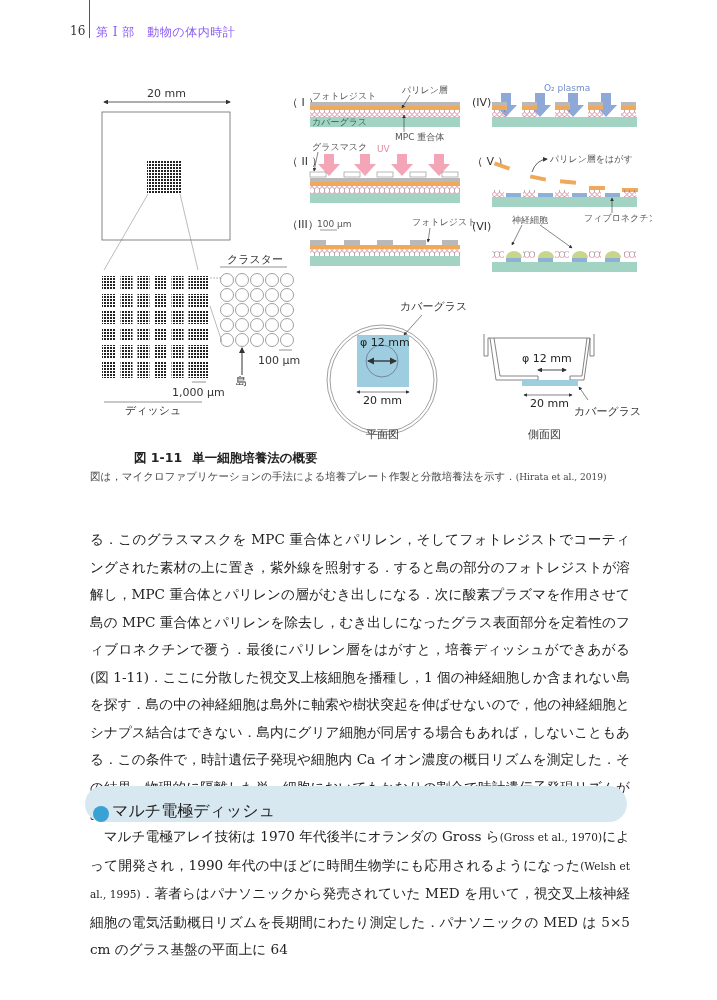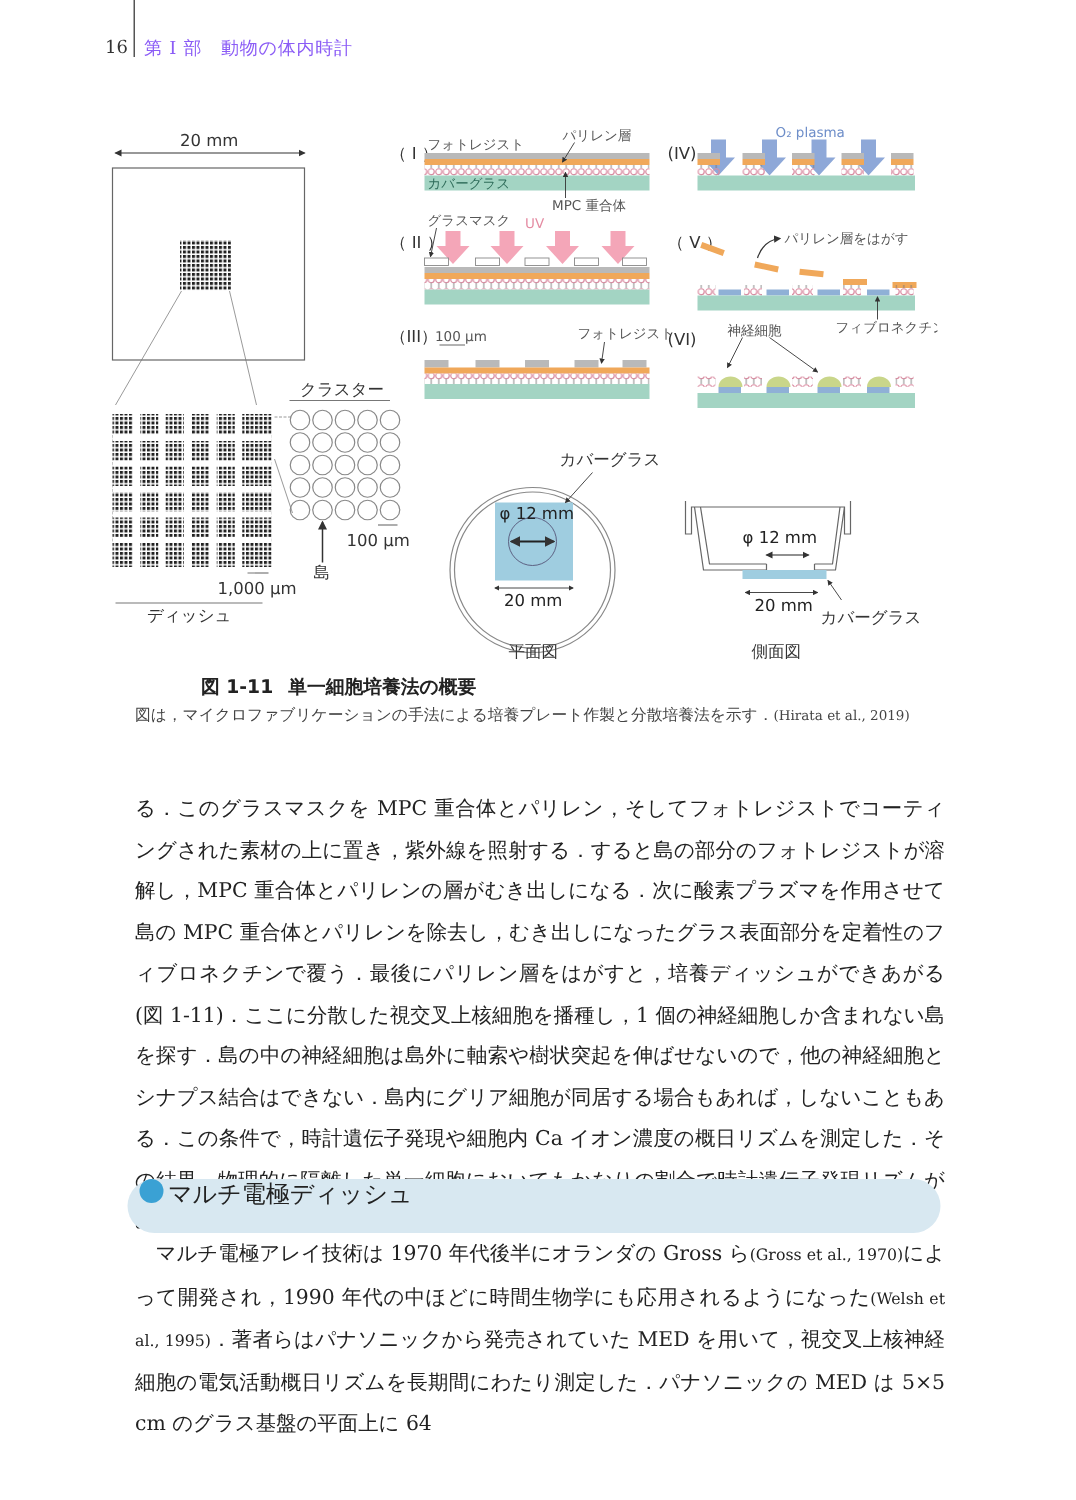--- a/index.html
+++ b/index.html
@@ -3,38 +3,38 @@
 <meta charset="utf-8">
 <style>
   html, body { margin:0; padding:0; background:#fff; }
   body { width:717px; height:1000px; position:relative; overflow:hidden;
          font-family:"DejaVu Serif", serif; color:#222; }
   .header { position:absolute; top:0; left:0; width:591px; height:45px; }
   .header .rule { position:absolute; left:89px; top:0; width:1px; height:38px; background:#555; }
   .header .pnum { position:absolute; left:70px; top:24px; font-size:12px; color:#333; }
   .header .part { position:absolute; left:96px; top:24px; font-size:12px; color:#8b5cf6; letter-spacing:0.5px; }
 
-  .fig { position:absolute; left:65px; top:80px; width:560px; height:370px; font-family:"DejaVu Sans", sans-serif; }
+  .fig { position:absolute; left:92px; top:80px; width:560px; height:370px; font-family:"DejaVu Sans", sans-serif; }
   .fig svg { position:absolute; left:0; top:0; }
   .fig text { font-family:"DejaVu Sans", sans-serif; }
 
   .caption { position:absolute; left:90px; top:450px; width:560px; }
   .caption .title { font-family:"DejaVu Sans", sans-serif; font-weight:bold; font-size:12.5px; color:#222;margin-left:44px; }
   .caption .title .num { margin-right:10px; }
   .caption .desc { font-size:10.5px; color:#444; margin-top:3px; }
   .caption .desc .cite { font-size:9px; }
 
   .body { position:absolute; left:90px; width:540px; font-size:13.6px; line-height:27.5px; color:#222; text-align:justify; }
   .p1 { top:526px; }
   .p2 { top:823px; }
   .p2 .indent { display:inline-block; width:13.6px; }
   .cite-s { font-size:10.5px; }
 
   .section { position:absolute; left:85px; top:786px; width:542px; height:36px;
-             background:#d8e8f1; border-radius:18px; display:flex; align-items:flex-start; }
+             background:#d8e8f1; border-radius:18px; display:flex; align-items:flex-end; }
   .section .dot { width:16px; height:16px; border-radius:50%; background:#3aa1d4; margin-left:8px; margin-right:3px; }
   .section .label { font-family:"DejaVu Sans", sans-serif; font-size:16px; color:#222; }
 </style>
 </head>
 <body>
 
 <div class="header">
   <div class="rule"></div>
   <span class="pnum">16</span>
   <span class="part">第 I 部　動物の体内時計</span>

